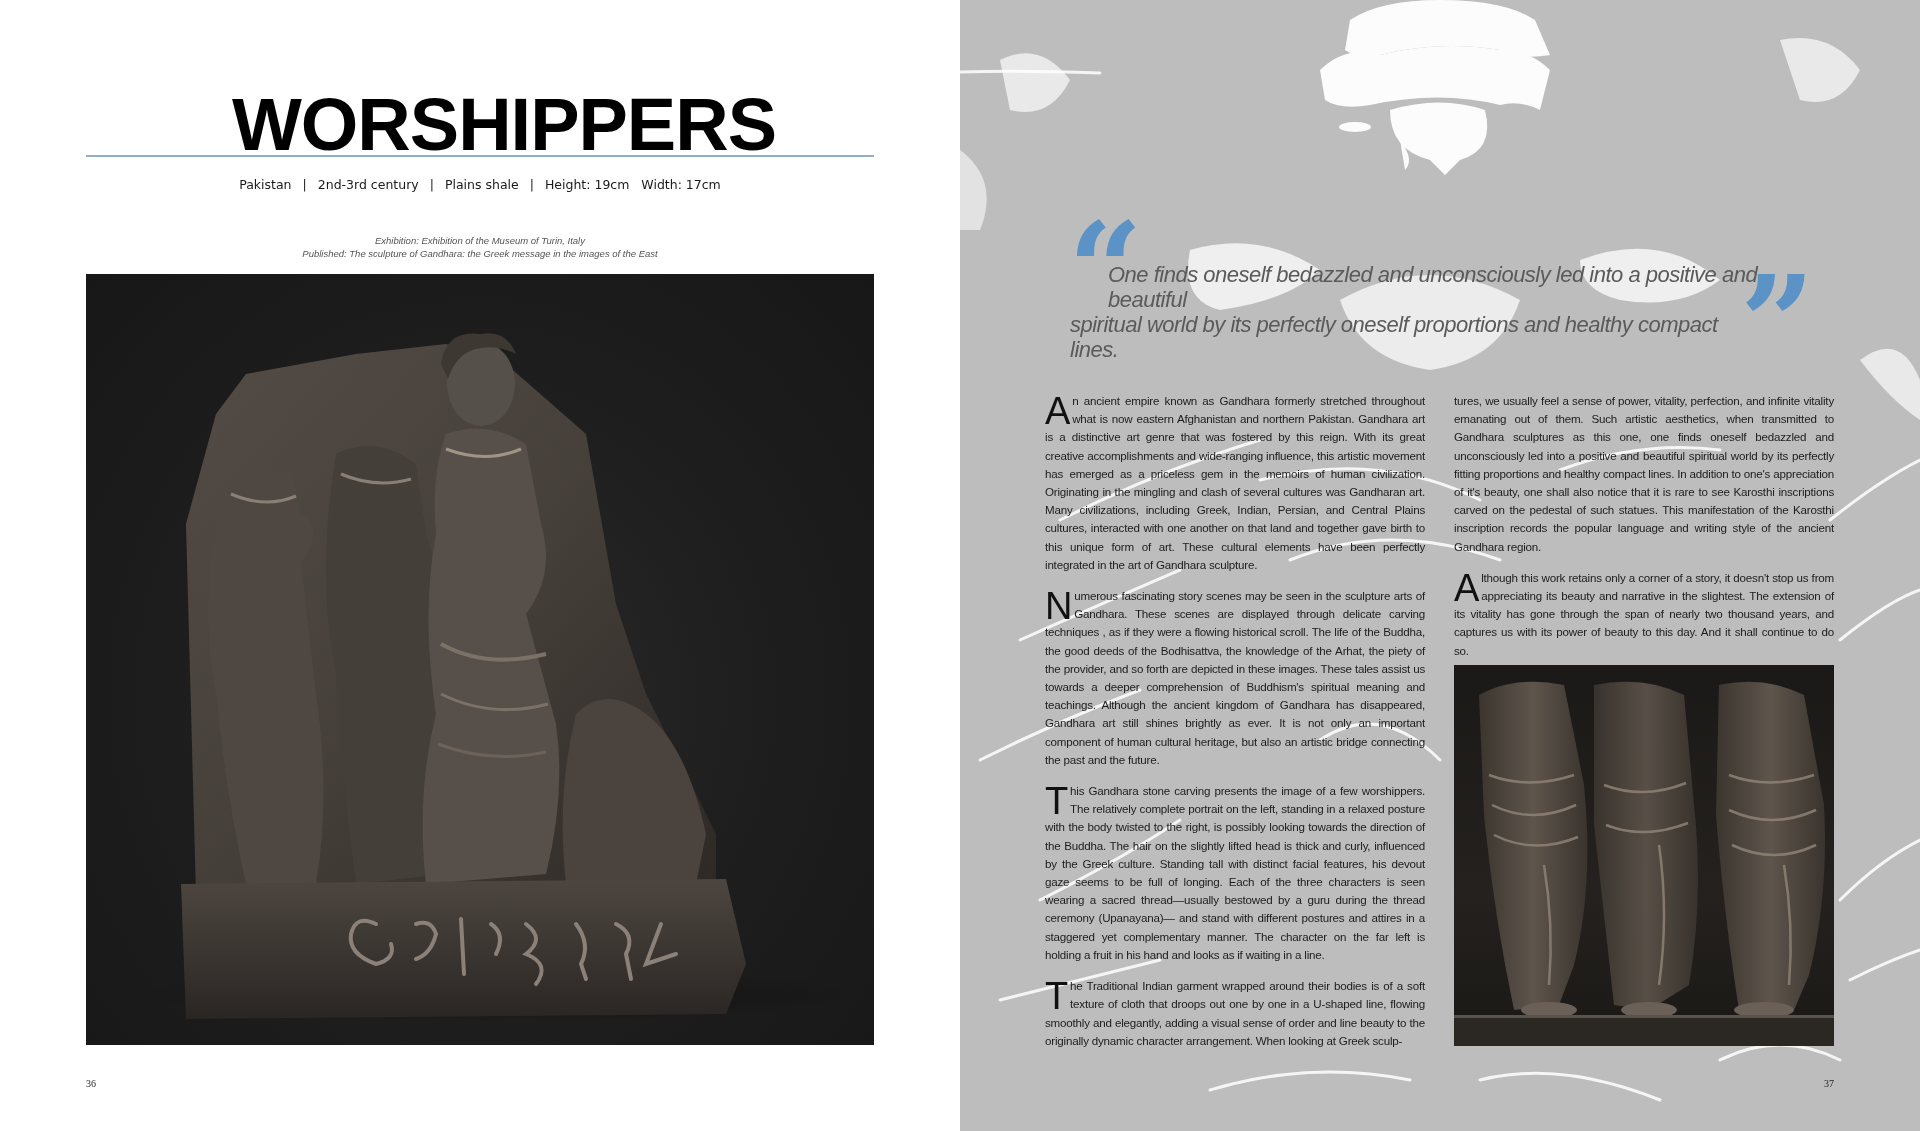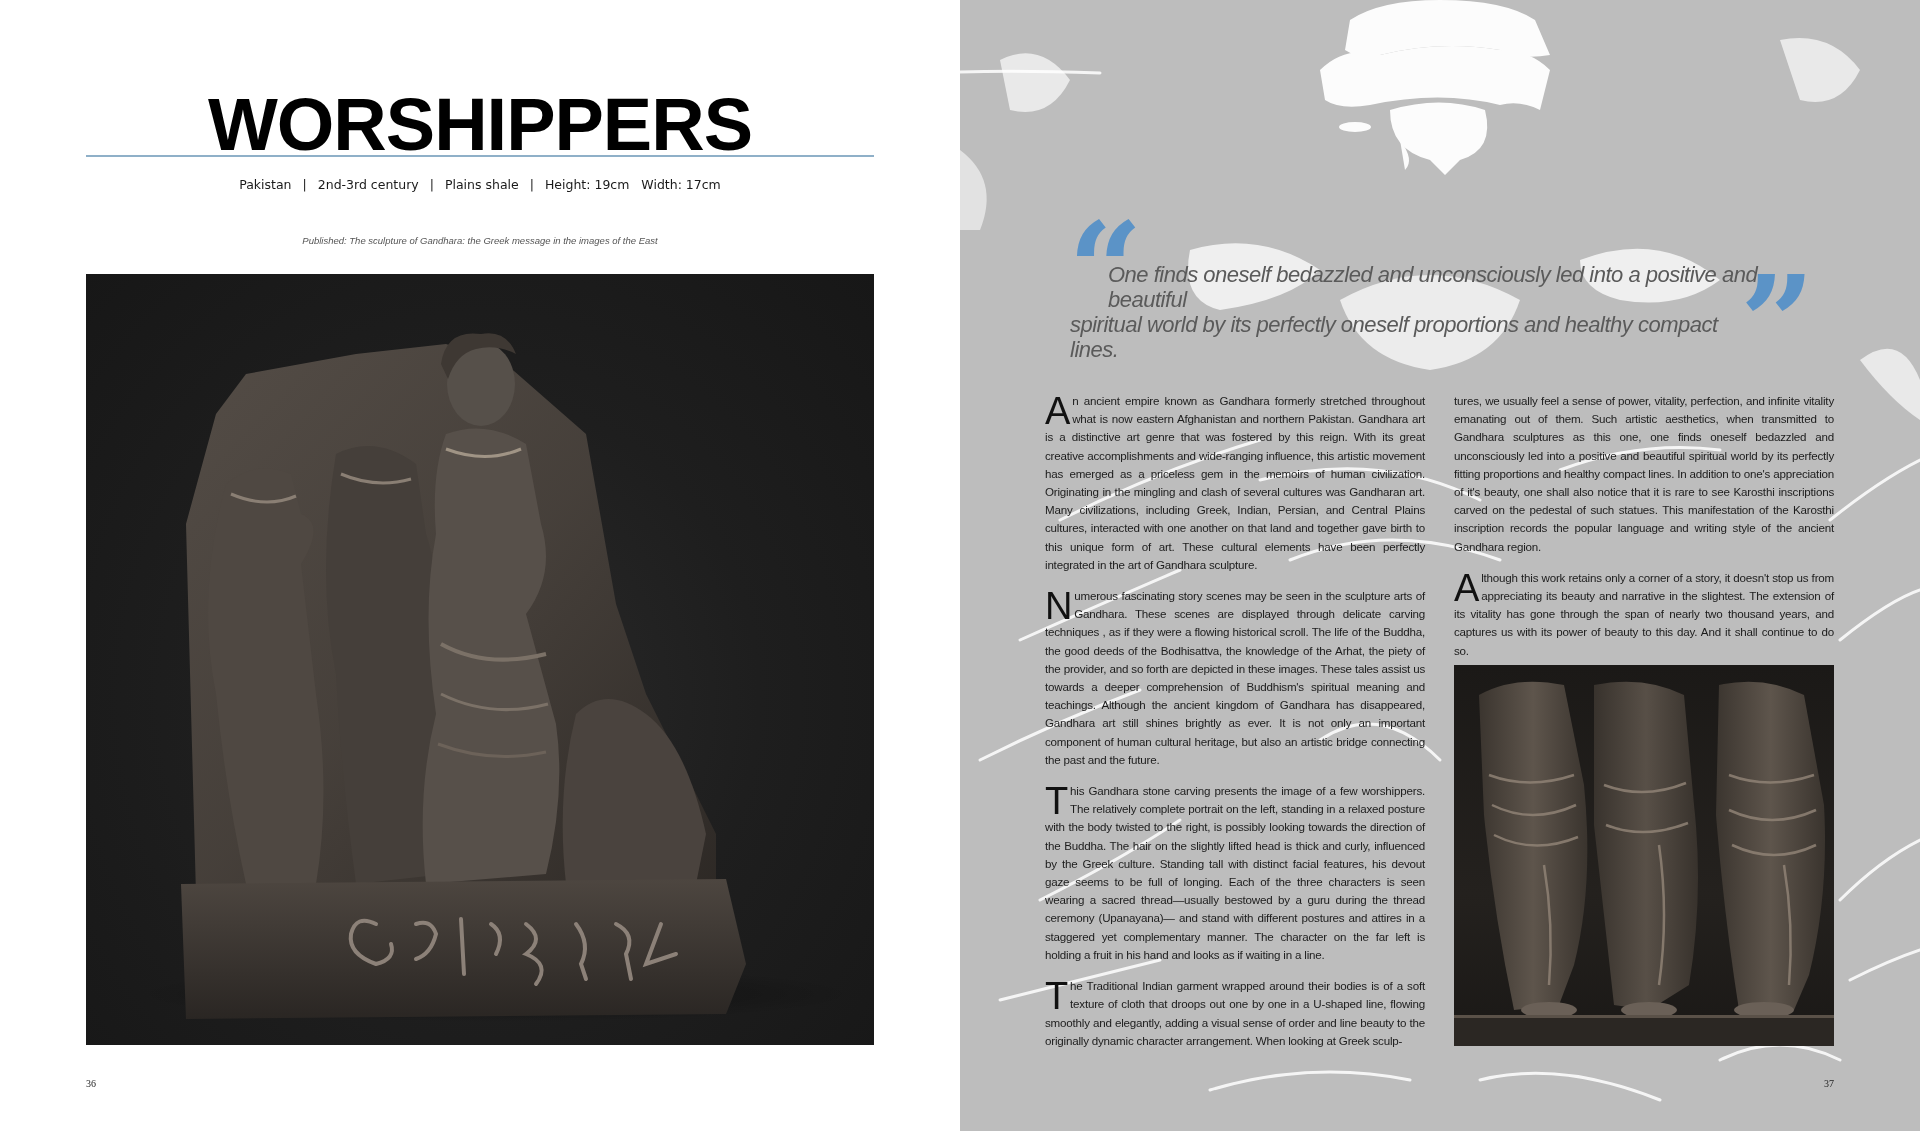--- a/index.html
+++ b/index.html
@@ -1,20 +1,20 @@
 <!DOCTYPE html>
 <html><head>
 <meta charset="utf-8">
 <style>
   html, body { margin:0; padding:0; }
   body { width:1920px; height:1131px; position:relative; overflow:hidden; background:#fff; font-family:"Liberation Sans", sans-serif; color:#1a1a1a; }
   .page-left { position:absolute; left:0; top:0; width:960px; height:1131px; background:#ffffff; }
   .page-right { position:absolute; left:960px; top:0; width:960px; height:1131px; background:#bdbdbd; overflow:hidden; }
 
-  .title { position:absolute; left:0; width:960px; top:88px; text-align:center; font-weight:bold; font-size:74px; letter-spacing:-1px; line-height:74px; color:#000; font-family:"Liberation Sans", sans-serif; }
+  .title { position:absolute; left:0; width:960px; top:88px; text-align:center; font-weight:bold; font-size:74px; letter-spacing:-1px; line-height:74px; color:#000; font-family:"Liberation Sans", sans-serif;padding-left:24px; }
   .rule { position:absolute; left:86px; top:155px; width:788px; height:2px; background:#8fb0c8; }
   .meta { position:absolute; left:0; width:960px; top:177px; text-align:center; font-size:12.5px; color:#1a1a1a; font-family:"DejaVu Sans", sans-serif; }
   .meta span.sep { margin:0 11px; }
   .caption { position:absolute; left:0; width:960px; top:234px; text-align:center; font-size:9.5px; font-style:italic; color:#555; line-height:13px; }
 
   .main-photo { position:absolute; left:86px; top:274px; width:788px; height:771px; background:radial-gradient(ellipse at 50% 55%, #2a2a2a 0%, #1e1e1e 50%, #171717 100%); overflow:hidden; }
   .page-num { position:absolute; top:1078px; font-size:10px; color:#222; font-family:Liberation Serif, serif; }
 
   
   .texture { position:absolute; left:0; top:0; width:960px; height:1131px; }
@@ -35,20 +35,21 @@
 </head>
 <body>
 
 <div class="page-left">
   <div class="title">WORSHIPPERS</div>
   <div class="rule"></div>
   <div class="meta">
     <span>Pakistan</span><span class="sep">|</span><span>2nd-3rd century</span><span class="sep">|</span><span>Plains shale</span><span class="sep">|</span><span style="white-space:pre">Height: 19cm   Width: 17cm</span>
   </div>
   <div class="caption">
+    <div>Exhibition: Exhibition of the Museum of Turin, Italy</div>
     <div>Published: The sculpture of Gandhara: the Greek message in the images of the East</div>
   </div>
 
   <div class="main-photo" role="img" aria-label="Gandhara black shale relief of worshippers with Kharosthi inscription on pedestal">
     <svg width="788" height="771" viewBox="0 0 788 771">
       <defs>
         <linearGradient id="stone" x1="0" y1="0" x2="1" y2="1">
           <stop offset="0" stop-color="#5a524b"></stop>
           <stop offset="0.5" stop-color="#4a433d"></stop>
           <stop offset="1" stop-color="#2f2a26"></stop>

